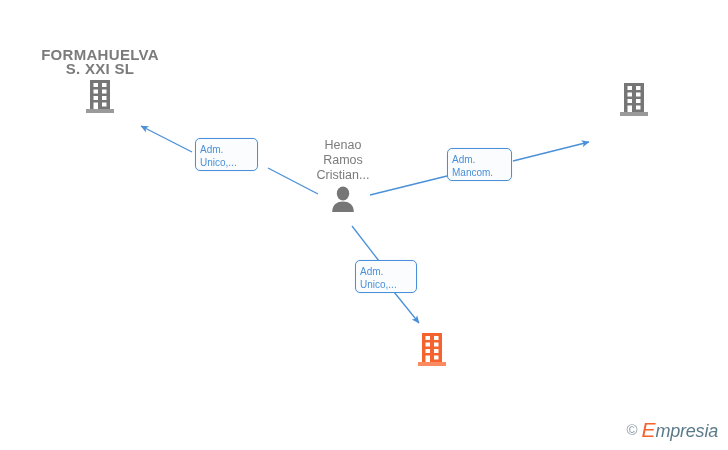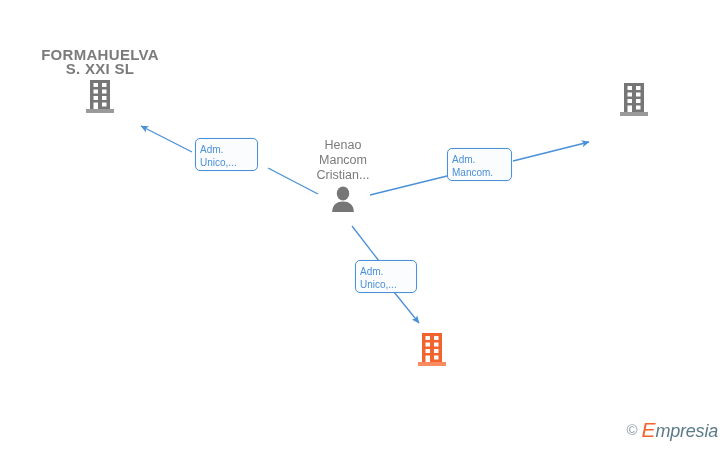--- a/index.html
+++ b/index.html
@@ -159,21 +159,21 @@
         <rect x="8.5" y="18" width="4.5" height="4" fill="#ffffff"></rect>
         <rect x="17" y="18" width="4.5" height="4" fill="#ffffff"></rect>
         <rect x="8.5" y="24.5" width="4.5" height="6.5" fill="#ffffff"></rect>
         <rect x="17" y="24.5" width="4.5" height="4" fill="#ffffff"></rect>
       </svg>
     </span>
   </div>
 
   <div class="node" style="left:343px; top:138px;">
     <div class="node-label person">Henao
-Mancom
+Ramos
 Cristian...</div>
     <span class="node-icon">
       <svg width="28" height="28" viewBox="0 0 28 28" xmlns="http://www.w3.org/2000/svg">
         <ellipse cx="14" cy="8.5" rx="6.2" ry="7" fill="#767676"></ellipse>
         <path d="M3.2,27 C3.2,19.6 8,16.4 14,16.4 C20,16.4 24.8,19.6 24.8,27 Z" fill="#767676"></path>
       </svg>
     </span>
   </div>
 
   <div class="node below" style="left:432px; top:331px;">

